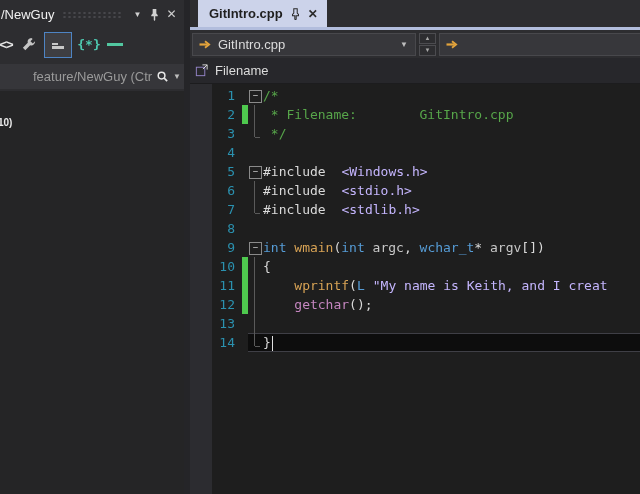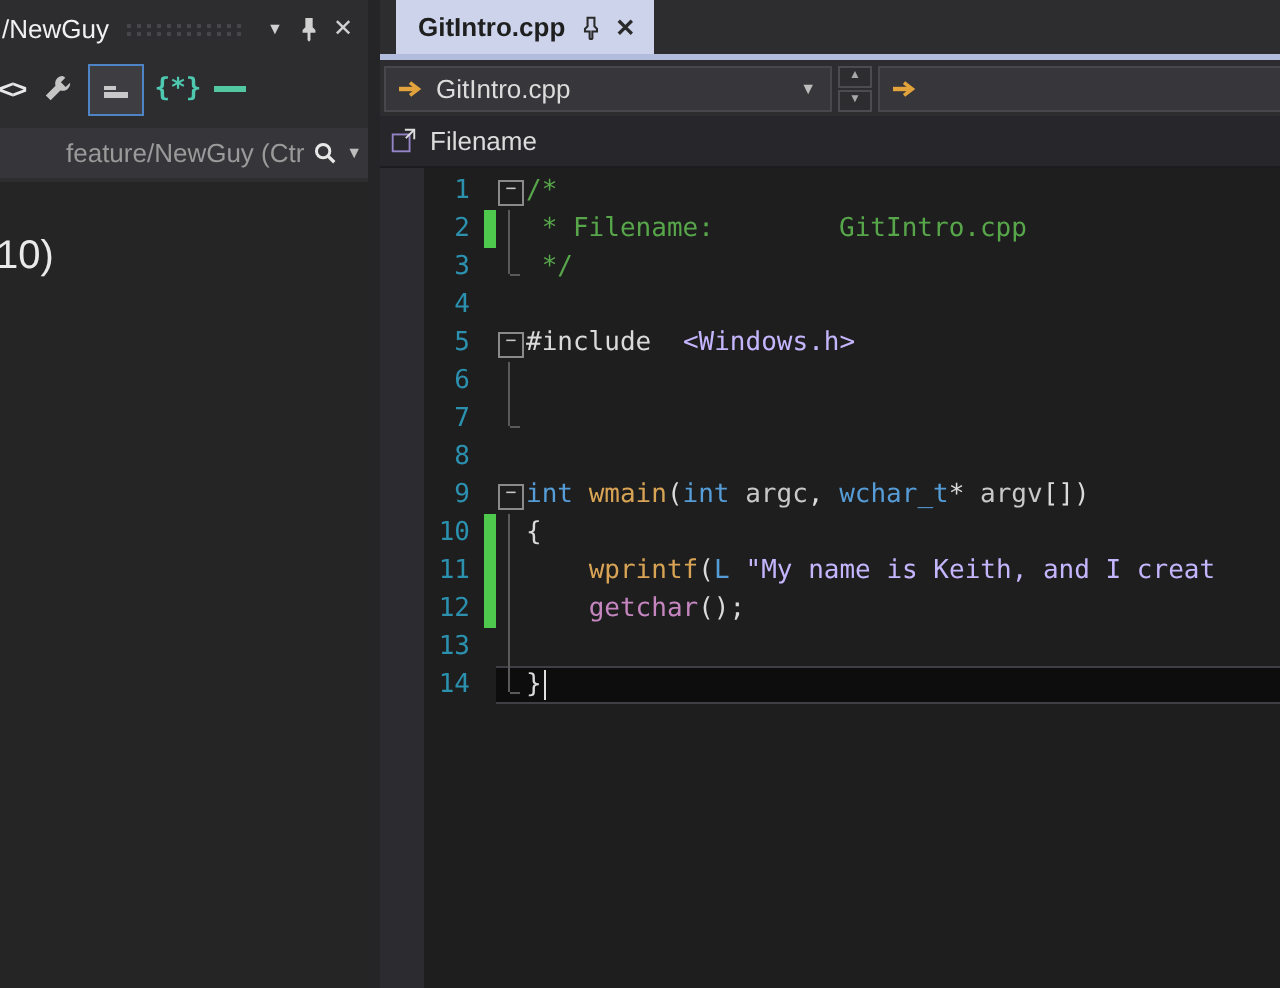--- a/index.html
+++ b/index.html
@@ -22,21 +22,21 @@
   .i-wrench { width:24px; }
   .i-boxed { width:28px; height:26px; border:1px solid #4e84c4; background:#3e3e42; margin:0 4px; }
   .i-braces { color:#4ec9b0; font-weight:bold; font-size:13px; width:26px; font-family:"DejaVu Sans Mono", monospace; }
   .i-dash { width:26px; }
   .i-dash i { display:block; width:16px; height:3px; background:#52c7a0; margin:0 auto; }
 
   .panel-search { height:25px; margin:3px 0 2px 0; background:#36363a; display:flex; align-items:center; color:#9a9a9a; font-size:13px; padding:0 3px 0 1px; white-space:nowrap; overflow:hidden; }
   .panel-search .stext { flex:1; overflow:hidden;padding-left:32px; }
   .panel-search .caret { color:#bdbdbd; font-size:8px; margin-left:4px; }
 
-  .panel-content { flex:1; background:#252526; color:#eaeaea; font-weight:normal; font-size:20px; padding-top:26px; }
+  .panel-content { flex:1; background:#252526; color:#eaeaea; font-weight:bold; font-size:10px; padding-top:26px; }
   .panel-content .cut-text { margin-left:-2px; }
 
   .splitter { width:6px; flex:none; background:#252528; }
 
   
   .editor { flex:1; min-width:0; display:flex; flex-direction:column; }
   .tab-strip { height:30px; background:#2d2d30; display:flex; align-items:flex-end; padding-left:8px; border-bottom:3px solid #b2bddd; }
   .tab { height:27px; background:#ccd3ea; color:#1f1f1f; display:flex; align-items:center; gap:7px; padding:0 9px 0 11px; font-size:13px; font-weight:bold; }
   .tab .tclose { font-size:12px; font-weight:bold; color:#2a2a2a; }
 
@@ -220,27 +220,29 @@
             <div class="line-main">
               <span class="fold box"></span>
               <span class="code"><span class="tok-pp">#include </span><span class="tok-str">&lt;Windows.h&gt;</span></span>
             </div>
           </div>
           <div class="line">
             <span class="ln">6</span>
             <span class="chg"></span>
             <div class="line-main">
               <span class="fold mid"></span>
+              <span class="code"><span class="tok-pp">#include </span><span class="tok-str">&lt;stdio.h&gt;</span></span>
             </div>
           </div>
           <div class="line">
             <span class="ln">7</span>
             <span class="chg"></span>
             <div class="line-main">
               <span class="fold end"></span>
+              <span class="code"><span class="tok-pp">#include </span><span class="tok-str">&lt;stdlib.h&gt;</span></span>
             </div>
           </div>
           <div class="line">
             <span class="ln">8</span>
             <span class="chg"></span>
             <div class="line-main">
               <span class="fold"></span>
               <span class="code"></span>
             </div>
           </div>

